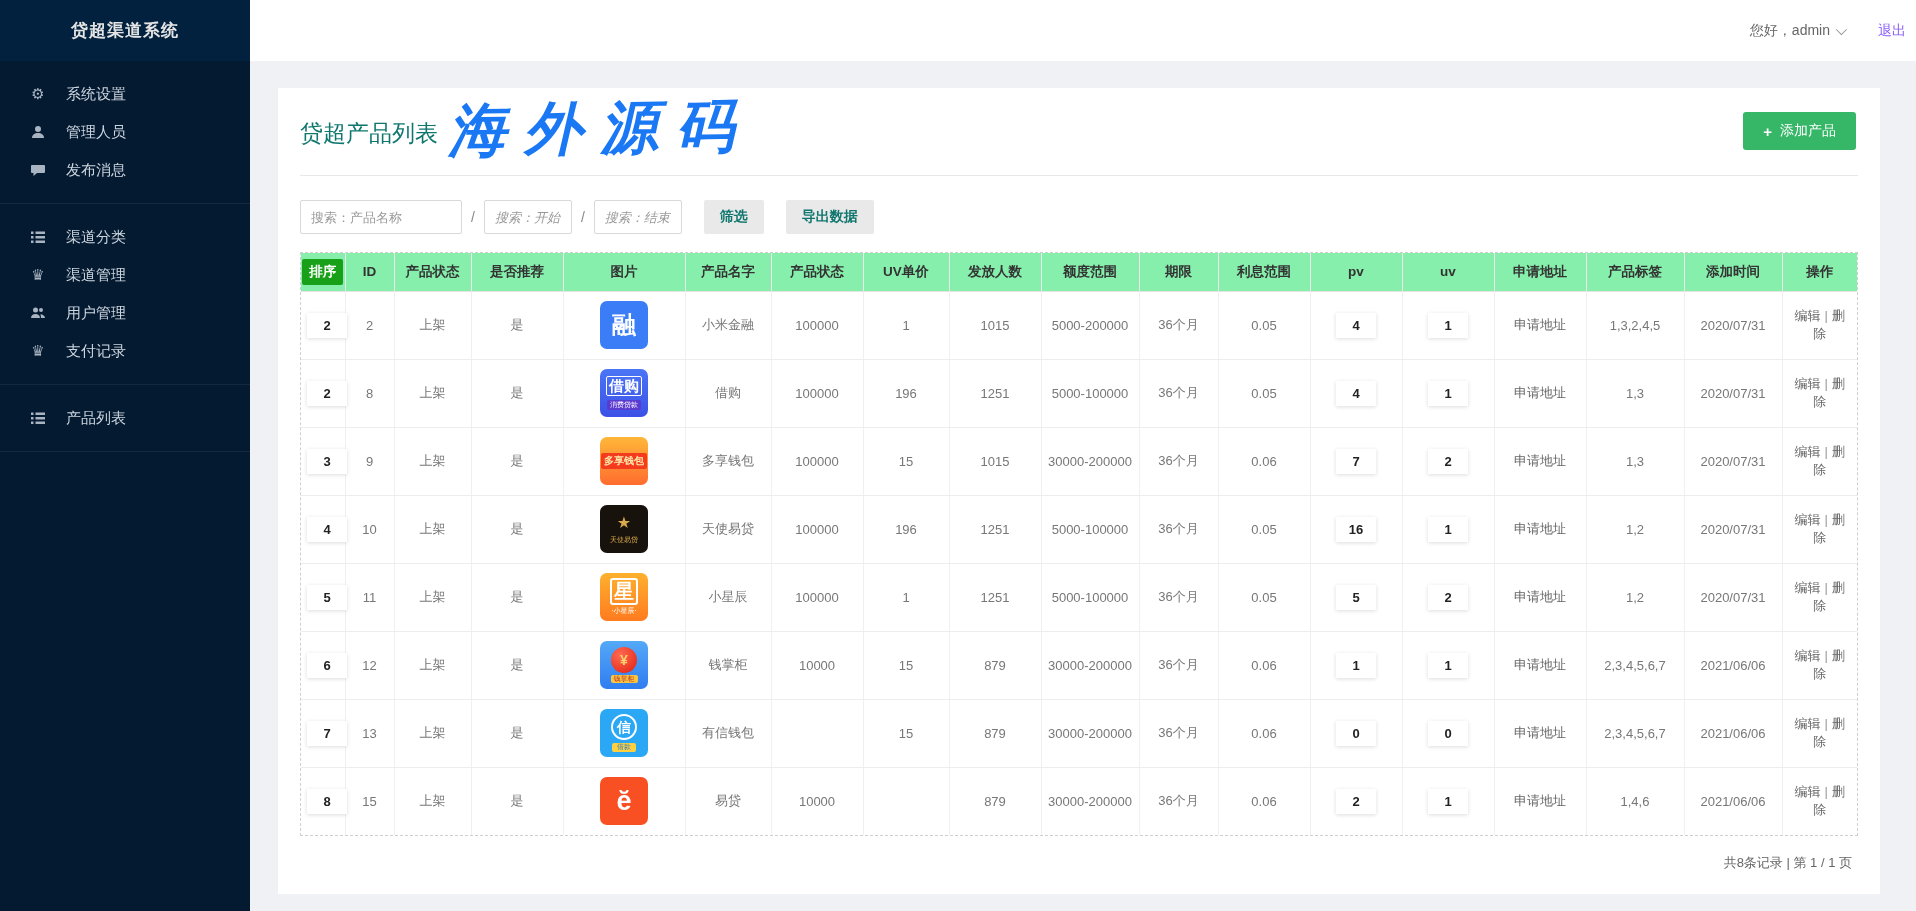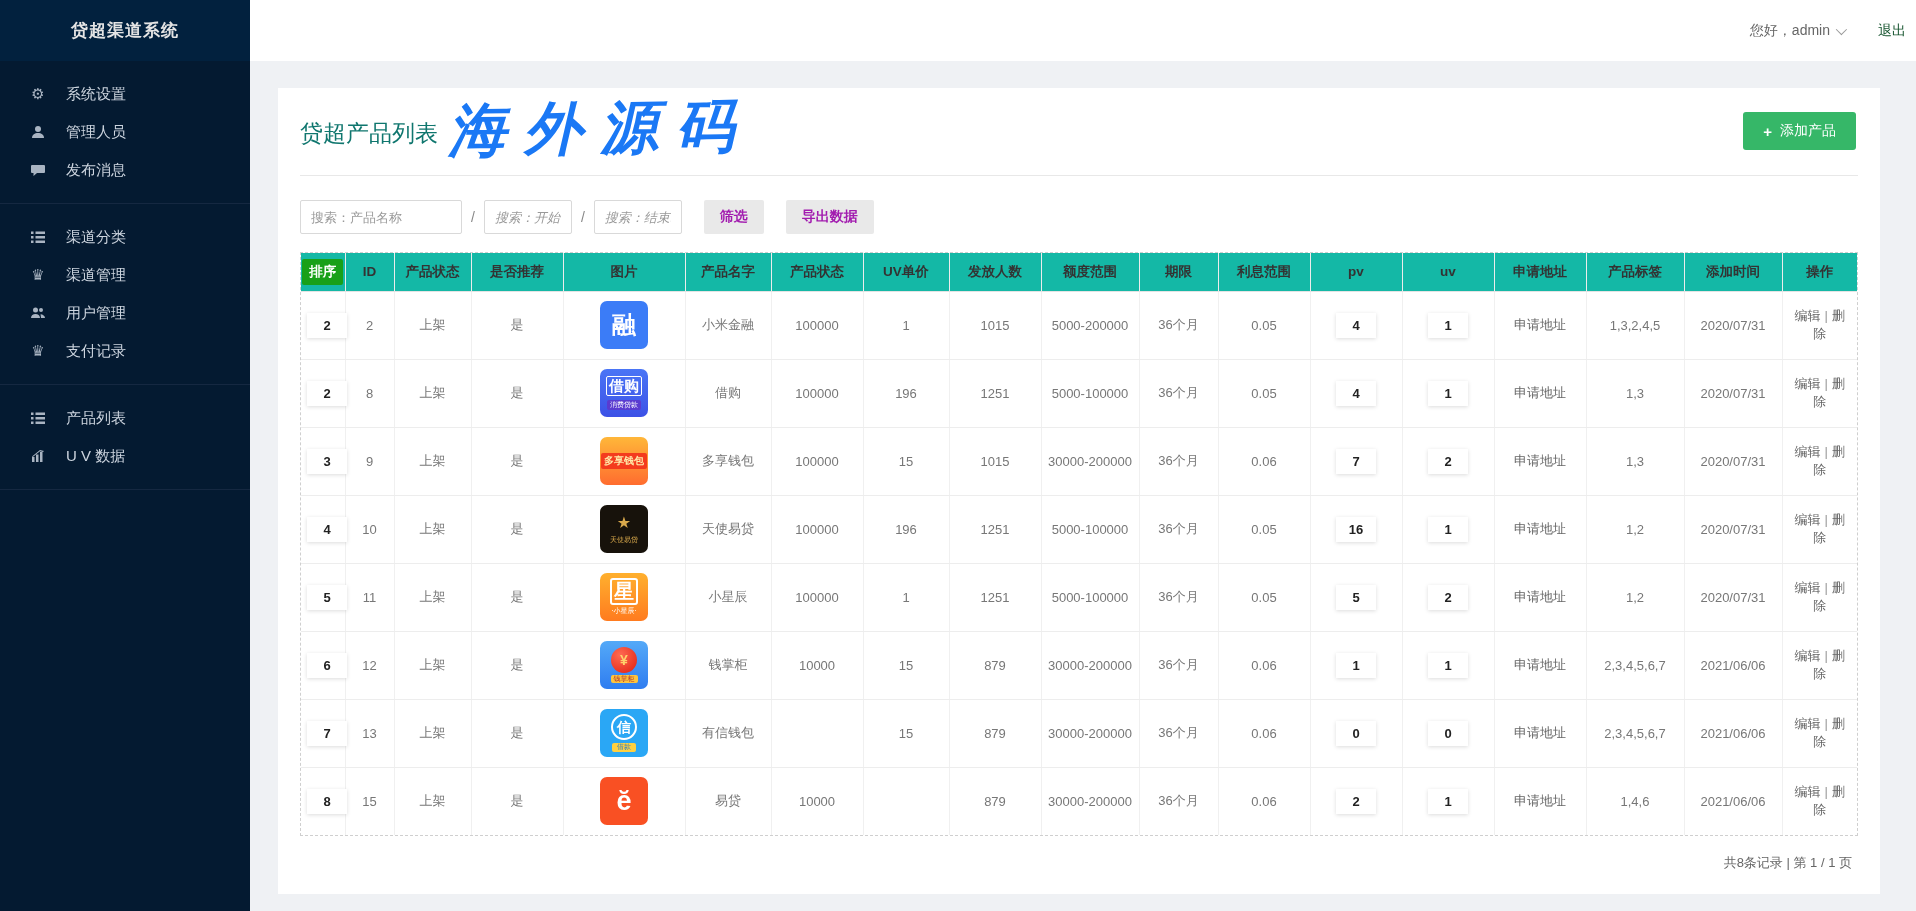--- a/index.html
+++ b/index.html
@@ -18,21 +18,21 @@
     display:inline-flex; justify-content:center; }
   .mi-ico svg { width:16px; height:16px; fill:#a9b4c2; }
 
   
   .topbar { position:fixed; left:250px; top:0; width:1674px; height:61px; background:#fff;
     display:flex; align-items:center; justify-content:flex-end; z-index:9;
     padding-right:18px; }
   .greeting { color:#666; font-size:14px; display:flex; align-items:center; cursor:pointer; }
   .chev { width:8px; height:8px; border-right:1.5px solid #999; border-bottom:1.5px solid #999;
     transform:rotate(45deg) translateY(-2px); margin-left:6px; display:inline-block; }
-  .logout { color:#14532d; font-size:14px; margin-left:34px; cursor:pointer; }
+  .logout { color:#8b5cf6; font-size:14px; margin-left:34px; cursor:pointer; }
 
   
   .main { margin-left:250px; padding:88px 36px 0 28px; }
   .card { background:#fff; width:1602px; min-height:792px; padding:0 22px 14px 22px; position:relative; }
 
   .title-row { position:relative; padding:30px 0 26px 0; border-bottom:1px solid #e8e8e8; }
   .page-title { font-size:23px; color:#0f766e; display:inline-block; }
   .watermark { position:absolute; left:148px; top:2px; font-size:58px; font-weight:bold;
     font-style:italic; color:#1a78f5; letter-spacing:18px; transform:rotate(-1deg);
     white-space:nowrap; pointer-events:none; z-index:5;
@@ -43,27 +43,27 @@
   .add-btn .plus { font-weight:bold; font-size:15px; margin-right:8px; }
 
   .search-row { display:flex; align-items:center; margin:24px 0 18px 0; }
   .search-row input { height:34px; border:1px solid #d9d9d9; border-radius:2px;
     font-size:13px; color:#555; padding:0 10px; background:#fff;
     font-family:"Liberation Sans","DejaVu Sans",sans-serif; }
   .search-row input::placeholder { color:#999; }
   .inp-name { width:162px; }
   .inp-date { width:88px;font-style:italic; }
   .slash { color:#888; font-size:14px; margin:0 9px; }
-  .gray-btn { background:#e9e9e9; border:none; border-radius:2px; color:#a21caf; font-size:14px;
+  .gray-btn { background:#e9e9e9; border:none; border-radius:2px; color:#0f766e; font-size:14px;
     font-weight:bold; height:34px; padding:0 16px; margin-left:22px; cursor:pointer; }
 
   
   .tbl-wrap { border:1px dashed #cfcfcf; }
   table { width:100%; border-collapse:collapse; table-layout:fixed; }
-  thead th { background:#14b8a6; height:38px; font-size:13.5px; color:#333;
+  thead th { background:#86efac; height:38px; font-size:13.5px; color:#333;
     border-right:1px solid #ececec; border-bottom:1px solid #e4e4e4; font-weight:bold; }
   tbody td { height:68px; text-align:center; font-size:13px; color:#777;
     border-right:1px solid #f0f0f0; border-bottom:1px solid #ededed;
     padding:2px 6px; word-break:break-all; }
   tbody tr:last-child td { border-bottom:none; }
   th:last-child, td:last-child { border-right:none; }
   th:nth-child(1){width:44px;} th:nth-child(2){width:49px;} th:nth-child(3){width:77px;}
   th:nth-child(4){width:92px;} th:nth-child(5){width:122px;} th:nth-child(6){width:86px;}
   th:nth-child(7){width:92px;} th:nth-child(8){width:86px;} th:nth-child(9){width:92px;}
   th:nth-child(10){width:98px;} th:nth-child(11){width:79px;margin-left:36px;} th:nth-child(12){width:92px;}
@@ -180,31 +180,20 @@
             <rect x="1" y="2.5" width="2.5" height="2.5"></rect>
             <rect x="5.5" y="2.5" width="9.5" height="2.5"></rect>
             <rect x="1" y="7" width="2.5" height="2.5"></rect>
             <rect x="5.5" y="7" width="9.5" height="2.5"></rect>
             <rect x="1" y="11.5" width="2.5" height="2.5"></rect>
             <rect x="5.5" y="11.5" width="9.5" height="2.5"></rect>
           </svg>
       </span>
       <span>产品列表</span>
     </div>
-    <div class="menu-item">
-      <span class="mi-ico">
-        <svg viewBox="0 0 16 16">
-            <rect x="2" y="9" width="2.5" height="5"></rect>
-            <rect x="6" y="6.5" width="2.5" height="7.5"></rect>
-            <rect x="10" y="4" width="2.5" height="10"></rect>
-            <path d="M2 8.5 10 2l4 1-1 1-3-0.7L2.8 9z"></path>
-          </svg>
-      </span>
-      <span>U V 数据</span>
-    </div>
   </div>
 </div>
 
 <div class="topbar">
   <span class="greeting">
     <span>您好，admin</span>
     <span class="chev"></span>
   </span>
   <span class="logout">退出</span>
 </div>

